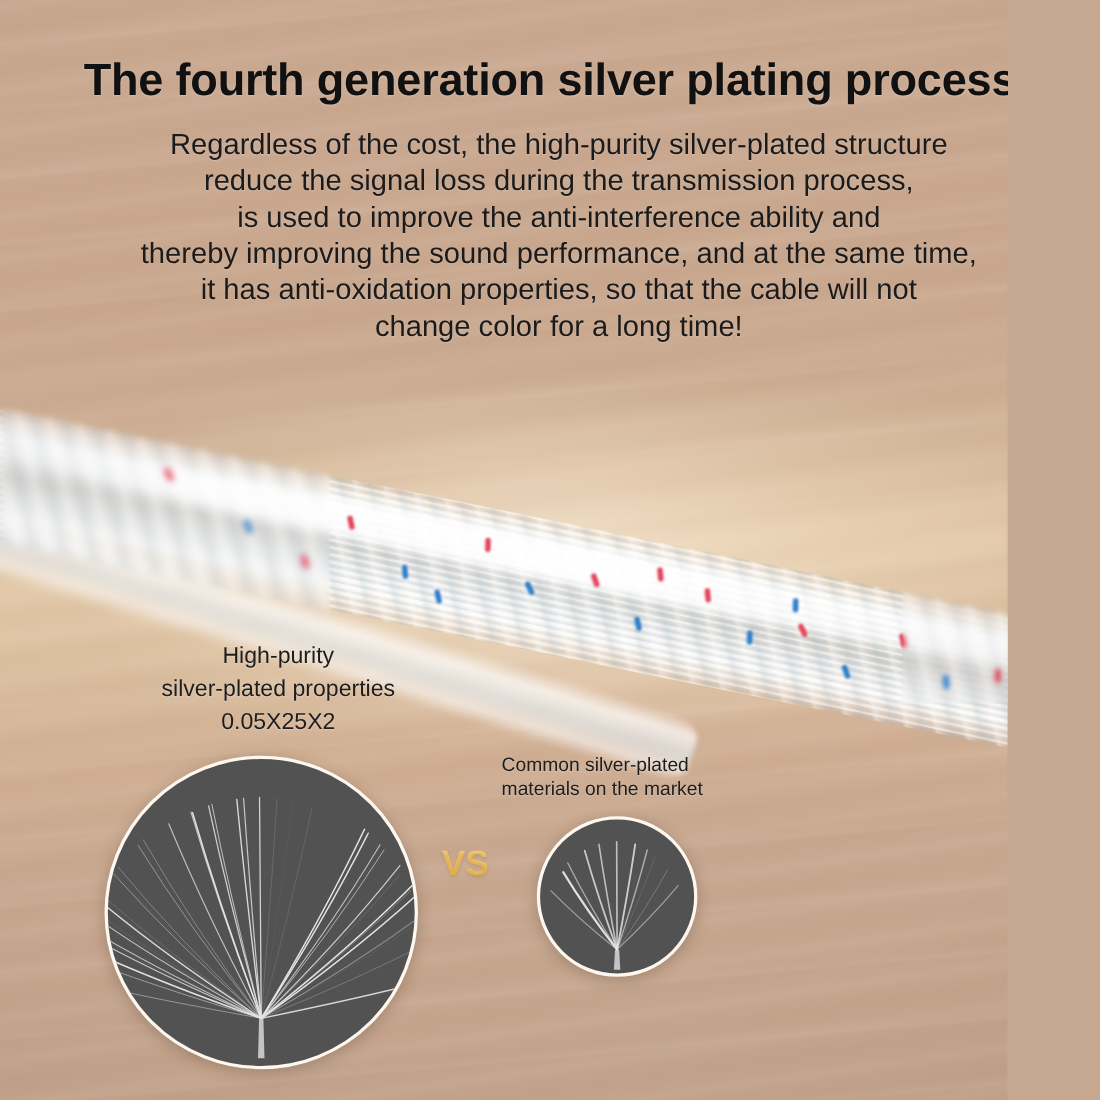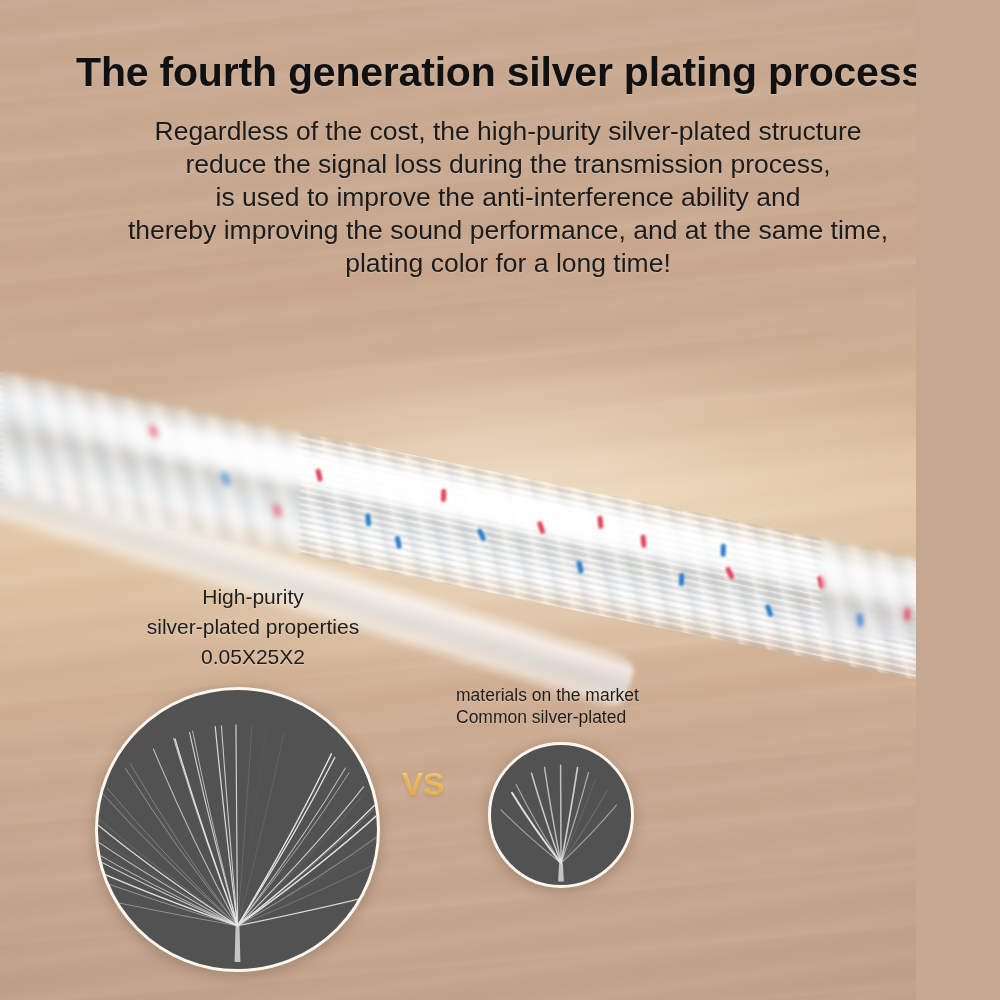--- a/index.html
+++ b/index.html
@@ -251,32 +251,33 @@
 
   <div class="bg-vignette"></div>
 
   <div class="head">
     <div class="title">The fourth generation silver plating process</div>
     <div class="subtitle" id="subtitle">
         <div>Regardless of the cost, the high-purity silver-plated structure</div>
         <div>reduce the signal loss during the transmission process,</div>
         <div>is used to improve the anti-interference ability and</div>
         <div>thereby improving the sound performance, and at the same time,</div>
-        <div>plating color for a long time!</div>
+        <div>it has anti-oxidation properties, so that the cable will not</div>
+        <div>change color for a long time!</div>
       </div>
   </div>
 
   <div class="label-left" id="label-left">
       <div>High-purity</div>
       <div>silver-plated properties</div>
       <div>0.05X25X2</div>
     </div>
   <div class="label-right" id="label-right">
+      <div>Common silver-plated</div>
       <div>materials on the market</div>
-      <div>Common silver-plated</div>
     </div>
 
   <div class="circle circle-big">
     <svg id="fan-big" viewBox="0 0 285 285" preserveAspectRatio="xMidYMid slice">
         <path d="M139.5,277.875 L140.5,240.825 L144.5,240.825 L145.5,277.875 Z" fill="#d8d8d8" opacity="0.85"></path>
         <path d="M142.5,240.825 Q47.6,223.9 -21.2,208.3" fill="none" stroke="#e6e6e6" stroke-width="0.79" stroke-linecap="round" opacity="0.55"></path>
         <path d="M142.5,240.825 Q51.0,208.5 -15.3,178.7" fill="none" stroke="#e6e6e6" stroke-width="1.37" stroke-linecap="round" opacity="0.96"></path>
         <path d="M142.5,240.825 Q47.7,212.6 -21.0,186.6" fill="none" stroke="#e6e6e6" stroke-width="0.82" stroke-linecap="round" opacity="0.58"></path>
         <path d="M142.5,240.825 Q50.9,201.8 -15.4,165.7" fill="none" stroke="#e6e6e6" stroke-width="1.14" stroke-linecap="round" opacity="0.80"></path>
         <path d="M142.5,240.825 Q51.1,198.4 -15.1,159.2" fill="none" stroke="#e6e6e6" stroke-width="1.02" stroke-linecap="round" opacity="0.72"></path>

